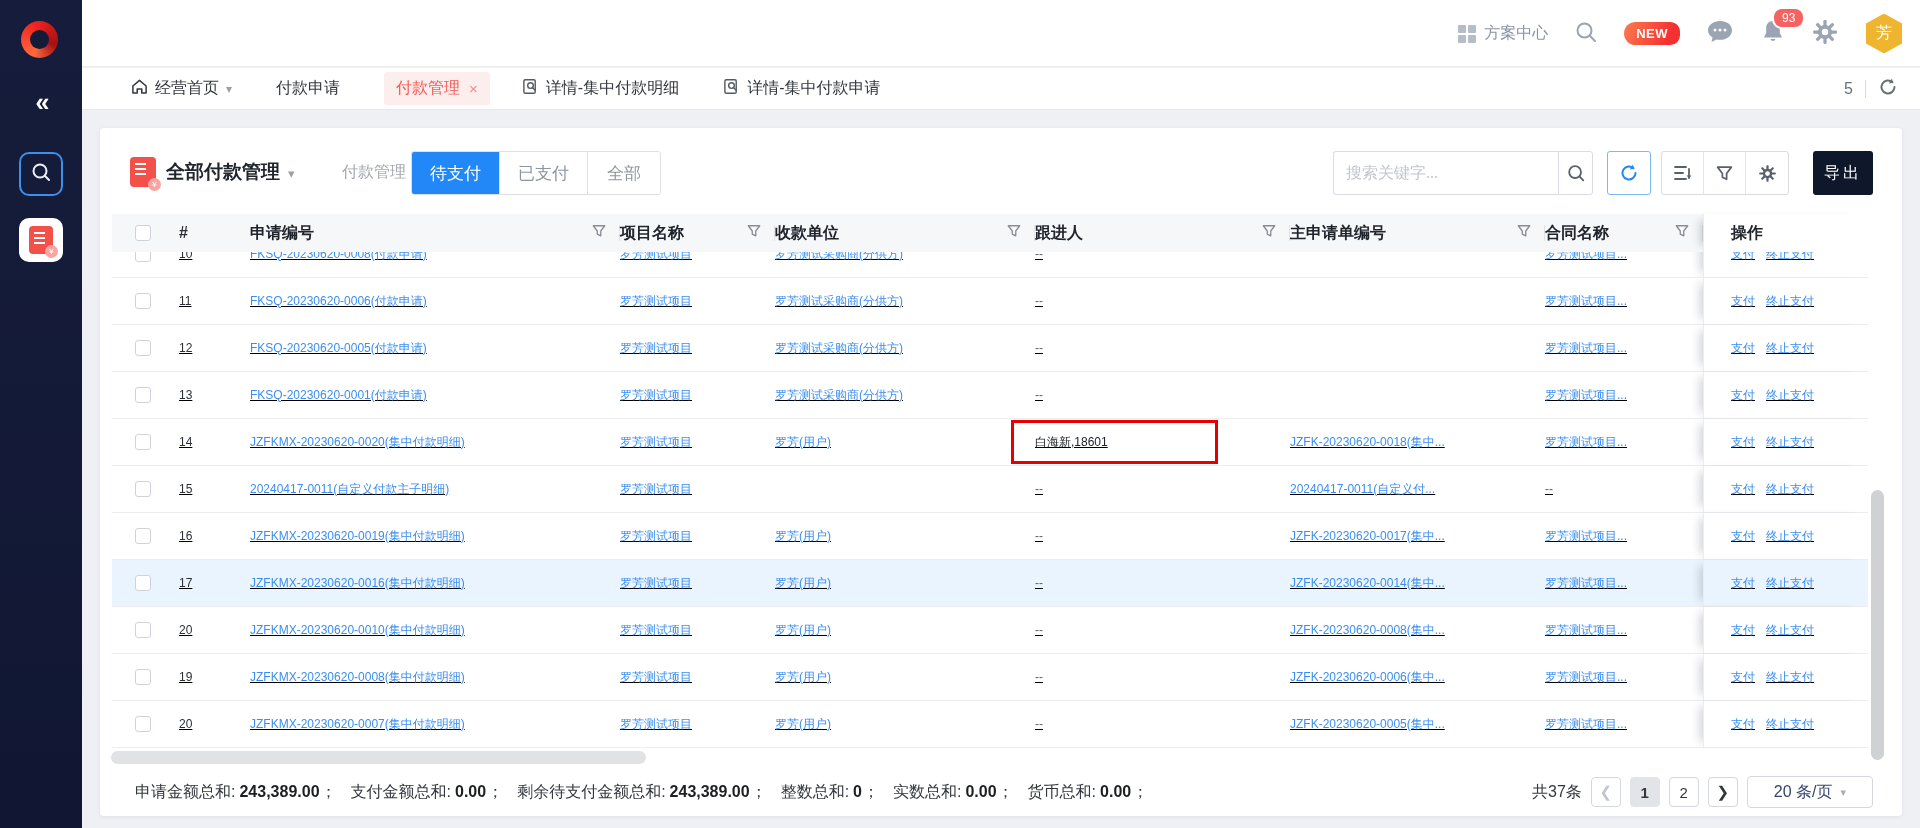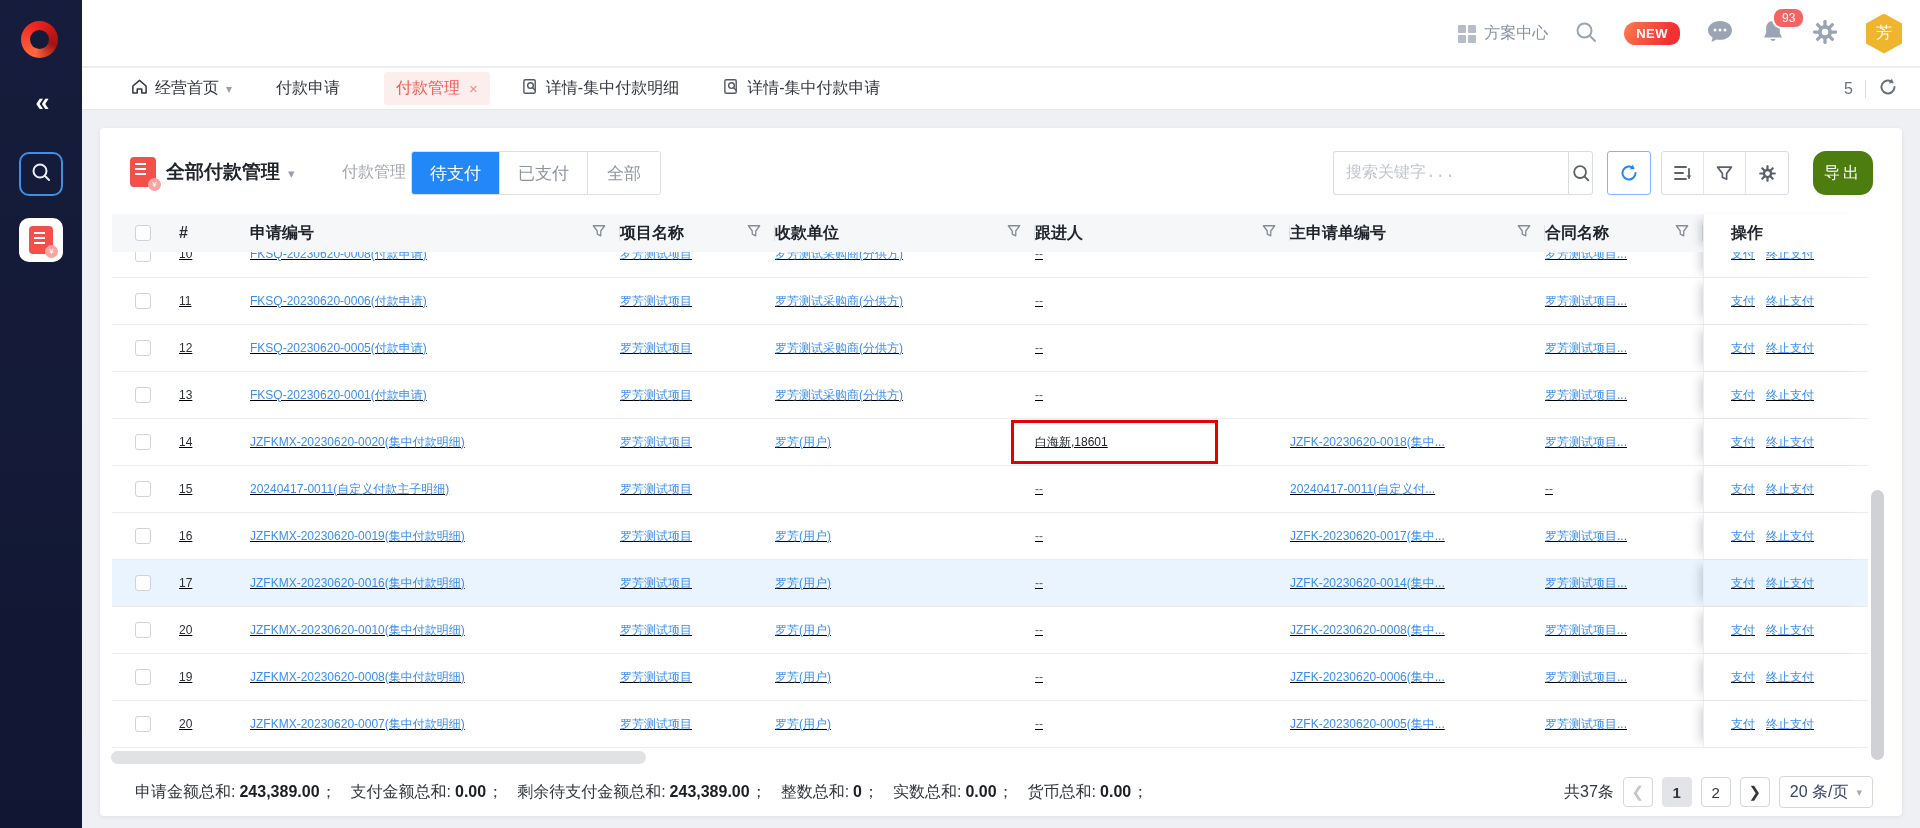--- a/index.html
+++ b/index.html
@@ -64,33 +64,33 @@
   .view-subtitle { position:absolute; left:242px; top:34px; font-size:16px; color:#a3a7ad; }
   .segments { position:absolute; left:311px; top:23px; height:44px; display:flex;
     border:1px solid #dcdfe6; border-radius:3px; overflow:hidden; }
   .seg { min-width:72px; padding:0 18px; display:flex; align-items:center; justify-content:center;
     font-size:17px; color:#8f959e; background:#fff; border-right:1px solid #dcdfe6; cursor:pointer; }
   .seg:last-child { border-right:none; }
   .seg.active { background:#2288f7; color:#fff; }
   .search-box { position:absolute; left:1233px; top:23px; width:260px; height:44px; display:flex; }
   .search-input { flex:1; border:1px solid #d9dce2; border-right:none; border-radius:3px 0 0 3px;
     padding:0 12px; font-size:16px; color:#ef4444; outline:none;
-    font-family:Liberation Mono, monospace; }
+    font-family:Liberation Serif, serif; }
   .search-input::placeholder { color:#c2c6cc; }
   .search-btn { width:43px; border:1px solid #d9dce2; background:#fff; border-radius:0 3px 3px 0;
     display:flex; align-items:center; justify-content:center; cursor:pointer; }
   .refresh-btn { position:absolute; left:1507px; top:23px; width:44px; height:44px; border:1px solid #7db8f5;
     border-radius:3px; background:#fff; display:flex; align-items:center; justify-content:center; cursor:pointer; }
   .icon-group { position:absolute; left:1561px; top:23px; height:44px; display:flex;
     border:1px solid #d9dce2; border-radius:3px; background:#fff; }
   .ig-btn { width:42px; display:flex; align-items:center; justify-content:center;
     border-right:1px solid #e3e6ea; cursor:pointer; }
   .ig-btn:last-child { border-right:none; }
-  .export-btn { position:absolute; left:1713px; top:23px; width:60px; height:44px; background:#4d7c0f;
-    color:#fff; font-size:16px; border:none; border-radius:13px; letter-spacing:3px; cursor:pointer; }
+  .export-btn { position:absolute; left:1713px; top:23px; width:60px; height:44px; background:#0f172a;
+    color:#fff; font-size:16px; border:none; border-radius:3px; letter-spacing:3px; cursor:pointer; }
 
   
   .table { position:absolute; left:12px; top:86px; width:1756px; }
   .t-head { display:flex; height:38px; background:#f6f7f9; align-items:center; }
   .h-cell { position:relative; display:flex; align-items:center; justify-content:space-between;
     height:100%; padding:0 14px 0 0; font-size:16px; font-weight:bold; color:#20242b; }
   .h-cell.sep::after { content:''; position:absolute; right:0; top:11px; width:1px; height:16px; background:#e1e3e7; }
   .t-row { position:relative; display:flex; height:47px; align-items:center;
     border-bottom:1px solid #ebedef; background:#fff; font-size:12px;text-decoration:underline; }
   .t-row.sel, .t-row.sel .c-ops { background:#eaf4fe; }
@@ -124,21 +124,21 @@
   .summary { position:absolute; left:35px; top:644px; height:40px; display:flex; align-items:center;
     font-size:16px; color:#33373d; }
   .summary b { color:#1c1f24; margin-left:4px; }
   .summary .sep { margin:0 14px 0 1px; }
   .pagination { position:absolute; right:29px; top:644px; height:40px; display:flex; align-items:center; gap:9px;
     font-size:16px; color:#33373d; }
   .pg-btn { min-width:30px; height:30px; border:1px solid #d4d7dc; border-radius:4px; background:#fff;
     display:flex; align-items:center; justify-content:center; font-size:15px; color:#33373d; cursor:pointer; }
   .pg-btn.disabled { color:#c3c7cd; cursor:default; }
   .pg-btn.current { background:#e3e4e7; border-color:#e3e4e7; font-weight:bold; }
-  .page-size { height:32px; border:1px solid #d4d7dc; border-radius:4px; background:#fff; padding:0 10px;
+  .page-size { height:32px; border:1px solid #d4d7dc; border-radius:4px; background:#fff; padding:0 26px;
     display:flex; align-items:center; gap:8px; color:#36456b; cursor:pointer; }
   .page-size .chev { color:#a8adb5; font-size:11px; }
 </style>
 </head>
 <body>
 
 <div class="sidebar">
   <div class="logo-ring"></div>
   <div class="collapse">«</div>
   <div class="side-btn side-search">

